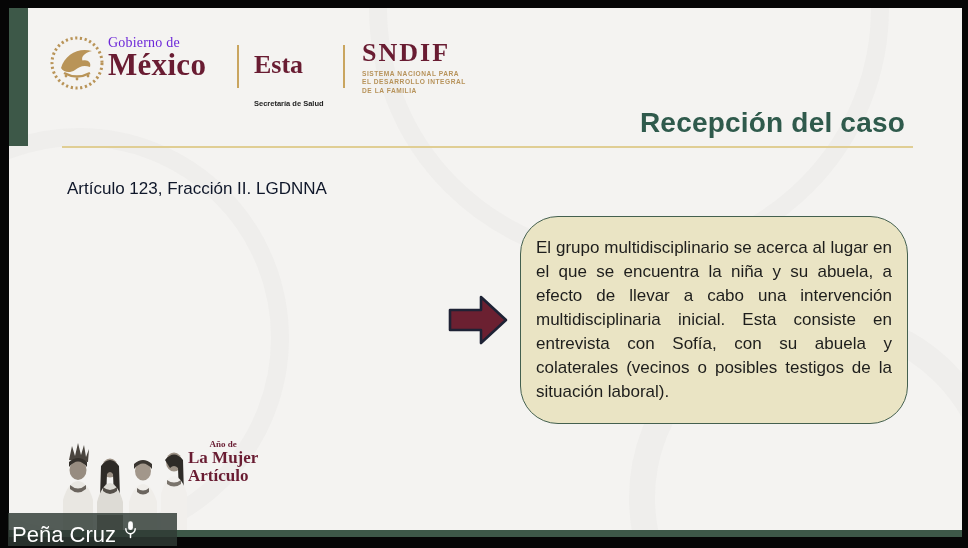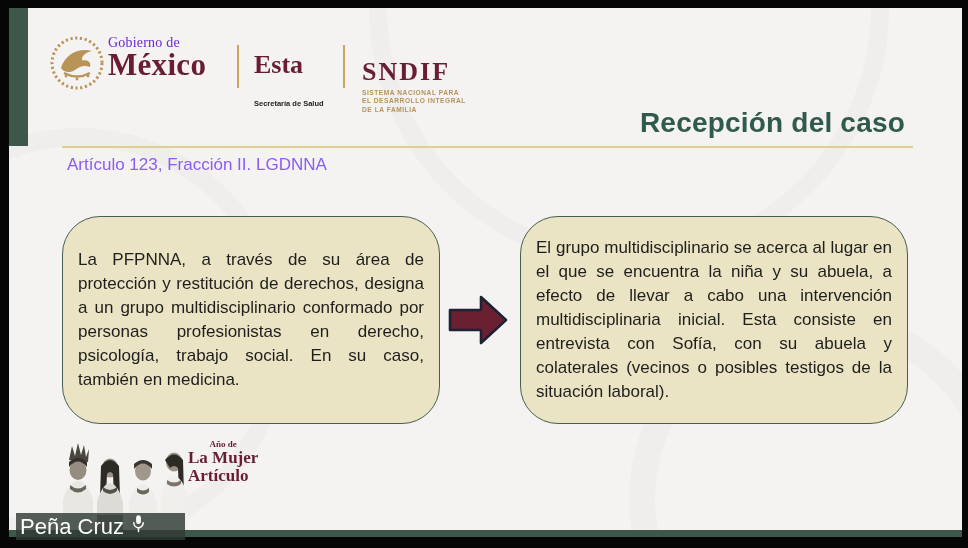--- a/index.html
+++ b/index.html
@@ -30,32 +30,32 @@
   .header { position:absolute; left:0; top:0; width:100%; height:100px; }
   .emblem { position:absolute; left:39px; top:25px; }
   .gob-block { position:absolute; left:99px; top:27px; font-family:"Liberation Serif", serif; }
   .gob-line1 { font-size:14px; font-weight:normal; color:#6d28d9; letter-spacing:.2px; }
   .gob-line2 { font-size:31px; font-weight:bold; color:var(--maroon, #691c32); margin-top:-4px; letter-spacing:.3px; }
   .hdr-divider { position:absolute; width:2px; height:43px; top:37px; background:var(--gold, #c9a55f); }
   .div1 { left:228px; } .div2 { left:334px; }
   .salud-block { position:absolute; left:245px; top:42px; }
   .salud-title { font-family:"Liberation Serif", serif; font-size:26px; font-weight:bold; color:var(--maroon, #691c32); }
   .salud-sub { font-size:7.5px; font-weight:bold; color:#222; margin-top:19px; }
-  .sndif-block { position:absolute; left:353px; top:49px; }
+  .sndif-block { position:absolute; left:353px; top:30px; }
   .sndif-title { font-family:"Liberation Serif", serif; font-size:26px; font-weight:bold; color:var(--maroon, #691c32); letter-spacing:2px; }
   .sndif-sub { font-size:6.6px; font-weight:bold; color:var(--gold2, #b7935b); letter-spacing:.55px; line-height:8.4px; margin-top:2px; }
 
   
   .page-title {
     position:absolute; right:57px; top:99px;
     font-size:28px; font-weight:bold; color:var(--teal, #2f5a4c);
     letter-spacing:.2px;
   }
   .gold-rule { position:absolute; left:53px; top:138px; width:851px; height:2px; background:#e0ce94; }
-  .article-ref { position:absolute; left:58px; top:147px; font-size:17px; color:#8b5cf6; }
+  .article-ref { position:absolute; left:58px; top:171px; font-size:17px; color:#0f172a; }
 
   
   .tbox {
     position:absolute; top:208px; height:208px;
     background:var(--beige, #eae4c4);
     border:1.6px solid #44604f; border-radius:38px;
     display:flex; align-items:center; padding:14px 15px;
   }
   .tbox-left  { left:53px;  width:378px; }
   .tbox-right { left:511px; width:388px; }
@@ -68,23 +68,23 @@
   
   .women { position:absolute; left:46px; top:432px; }
   .year-block { position:absolute; left:179px; top:434px; font-family:"Liberation Serif", serif; color:var(--maroon, #691c32); }
   .year-big { font-size:29px; font-weight:bold; letter-spacing:1px; }
   .year-small { font-size:9px; font-weight:bold; text-align:center; margin-top:-3px; }
   .year-l1, .year-l2 { font-size:17px; font-weight:bold; line-height:18px; }
   .bottom-strip { position:absolute; left:0; top:522px; width:953px; height:7px; background:var(--green, #3d5848); }
 
   
   .nametag {
-    position:absolute; left:16px; top:513px; width:169px; height:27px;
+    position:absolute; left:8px; top:513px; width:169px; height:33px;
     background:rgba(48,58,52,0.82);
-    display:flex; align-items:center; gap:7px; padding-left:4px;
+    display:flex; align-items:flex-end; gap:7px; padding-left:4px;
     z-index:5;
   }
   .nametag-name { color:#ffffff; font-size:22px; line-height:22px; white-space:nowrap; }
 </style>
 </head>
 <body>
 
 <div class="slide">
   <div class="watermark wm1"></div>
   <div class="watermark wm2"></div>
@@ -121,23 +121,20 @@
         <div>DE LA FAMILIA</div>
       </div>
     </div>
   </div>
 
   <div class="page-title">Recepción del caso</div>
   <div class="gold-rule"></div>
 
   <div class="article-ref">Artículo 123, Fracción II. LGDNNA</div>
 
-  <div class="tbox tbox-left">
-    <p>La PFPNNA, a través de su área de protección y restitución de derechos, designa a un grupo multidisciplinario conformado por personas profesionistas en derecho, psicología, trabajo social. En su caso, también en medicina.</p>
-  </div>
 
   <div class="arrow-wrap">
     <svg width="62" height="56" viewBox="0 0 62 56">
       <polygon points="3,18 34,18 34,5 59,28 34,51 34,38 3,38" fill="#6b2031" stroke="#1e2235" stroke-width="2.6" stroke-linejoin="round"></polygon>
     </svg>
   </div>
 
   <div class="tbox tbox-right">
     <p>El grupo multidisciplinario se acerca al lugar en el que se encuentra la niña y su abuela, a efecto de llevar a cabo una intervención multidisciplinaria inicial. Esta consiste en entrevista con Sofía, con su abuela y colaterales (vecinos o posibles testigos de la situación laboral).</p>
   </div>

